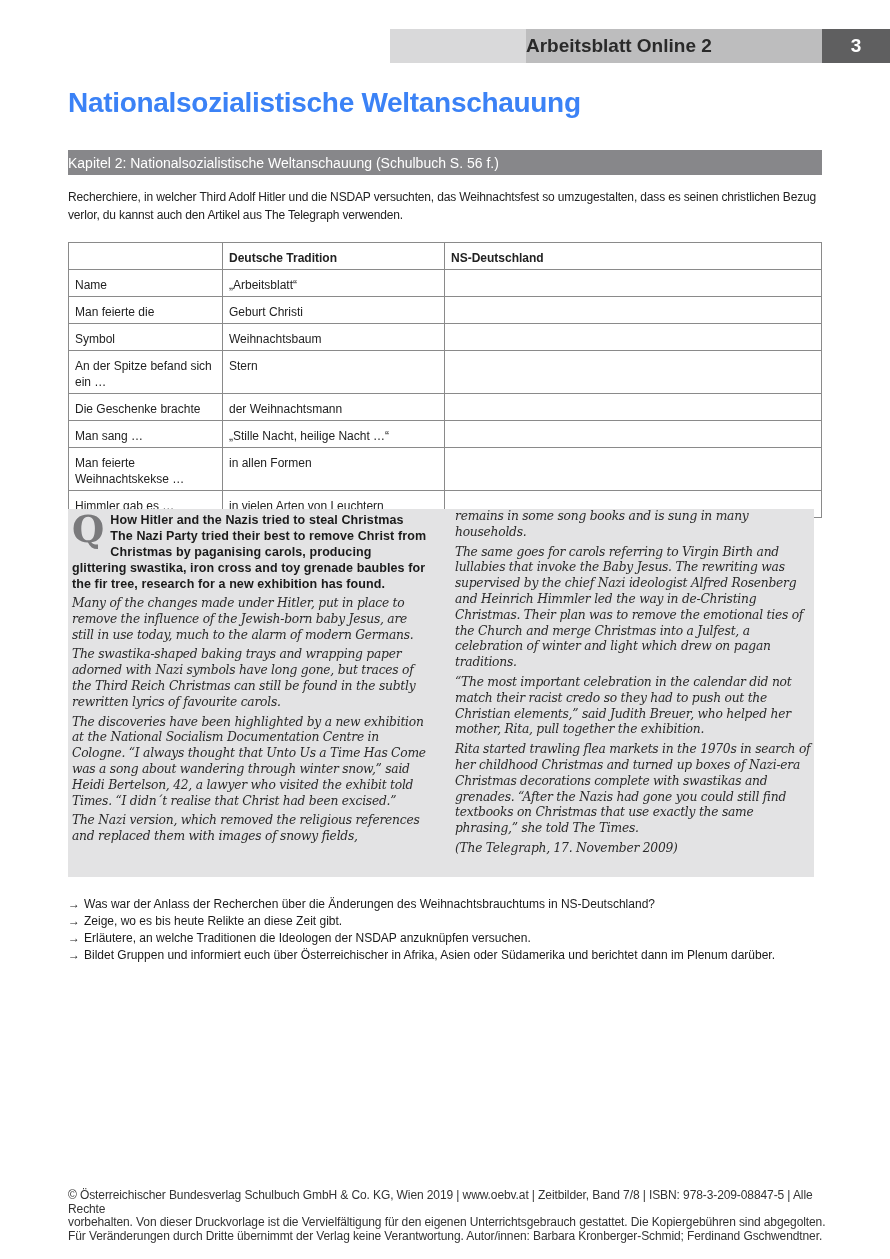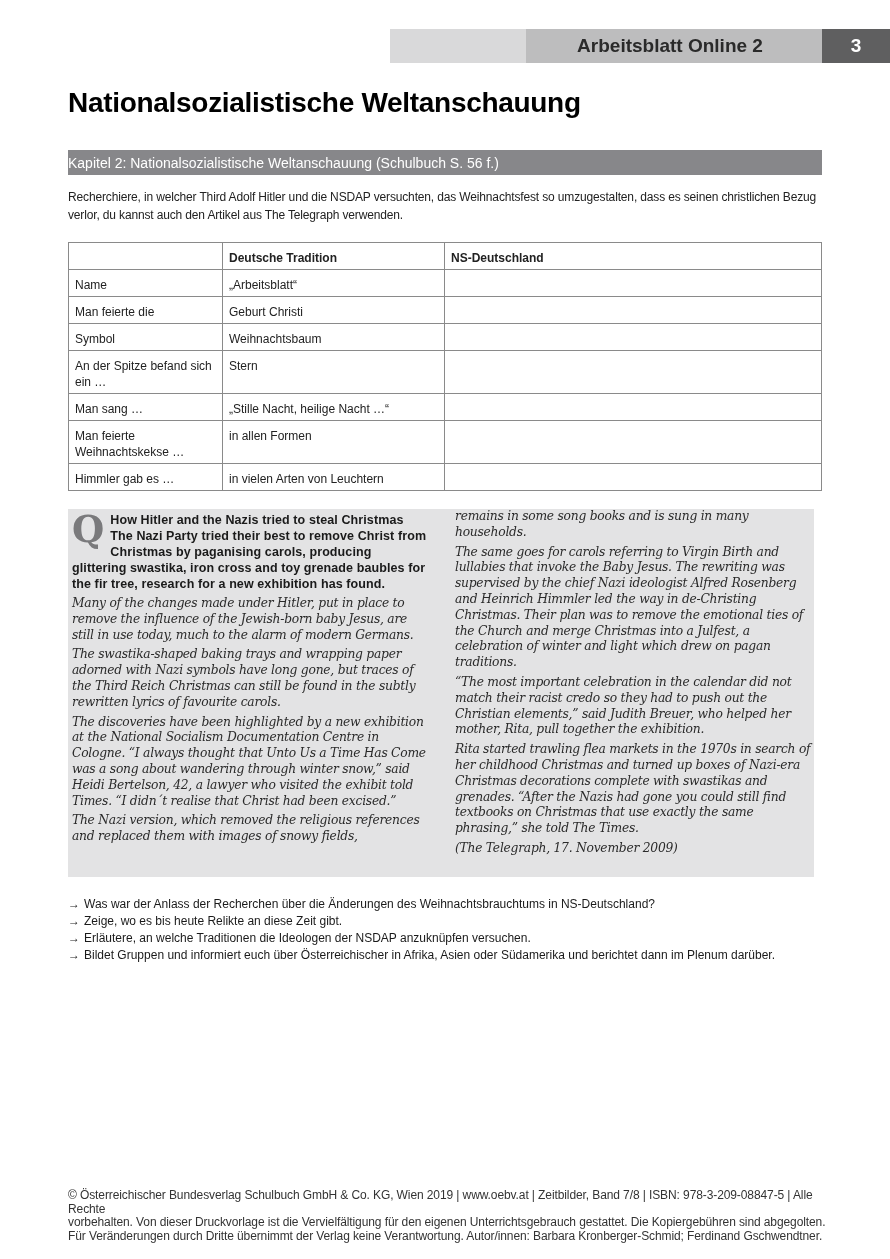--- a/index.html
+++ b/index.html
@@ -1,22 +1,22 @@
 <!DOCTYPE html>
 <html><head>
   <meta charset="utf-8">
   <style>
     html, body { margin: 0; padding: 0; }
     body { width: 890px; height: 1259px; background: #ffffff; position: relative; font-family: "Liberation Sans", sans-serif; color: #222; overflow: hidden; }
     .hdr-light { position: absolute; left: 390px; top: 29px; width: 136px; height: 34px; background: #d9d9da; }
-    .hdr-mid { position: absolute; left: 526px; top: 29px; width: 296px; height: 34px; background: #bdbdbe; display: flex; align-items: center; justify-content: center; padding-right: 8px; box-sizing: border-box; }
+    .hdr-mid { position: absolute; left: 526px; top: 29px; width: 296px; height: 34px; background: #bdbdbe; display: flex; align-items: center; justify-content: flex-start; padding-right: 8px; box-sizing: border-box; }
     .hdr-mid span { font-size: 19px; font-weight: bold; color: #2a2a2a; }
     .hdr-dark { position: absolute; left: 822px; top: 29px; width: 68px; height: 34px; background: #5f5f60; display: flex; align-items: center; justify-content: center; }
     .hdr-dark span { font-size: 19px; font-weight: bold; color: #ffffff; }
-    .title { position: absolute; left: 68px; top: 87px; font-size: 28px; font-weight: bold; color: #000000; letter-spacing: -0.3px; }
+    .title { position: absolute; left: 68px; top: 87px; font-size: 28px; font-weight: bold; color: #3b82f6; letter-spacing: -0.3px; }
     .chapter { position: absolute; left: 68px; top: 150px; width: 754px; height: 25px; background: #87878a; color: #fff; font-size: 14px; display: flex; align-items: center; padding-left: 0; box-sizing: border-box; }
     .intro { position: absolute; left: 68px; top: 188px; width: 756px; font-size: 12px; line-height: 18px; color: #222; letter-spacing: -0.15px; }
     table.grid { position: absolute; left: 68px; top: 242px; width: 754px; border-collapse: collapse; font-size: 12px; color: #222; }
     table.grid td { border: 1px solid #8a8a8a; padding: 7px 6px 3px 6px; vertical-align: top; line-height: 16px; }
     table.grid td.c1 { width: 141px; }
     table.grid td.c2 { width: 209px; }
     table.grid tr.head td { font-weight: bold; height: 16px; }
     table.grid tr.r1 td { height: 16px; }
     table.grid tr.r2 td { height: 32px; }
     .quote-box { position: absolute; left: 68px; top: 509px; width: 746px; height: 368px; background: #e3e3e4; }
@@ -72,20 +72,25 @@
     <td class="c1">Symbol</td>
     <td class="c2">Weihnachtsbaum</td>
     <td></td>
   </tr>
   <tr class="r2">
     <td class="c1">An der Spitze befand sich ein …</td>
     <td class="c2">Stern</td>
     <td></td>
   </tr>
   <tr class="r1">
+    <td class="c1">Die Geschenke brachte</td>
+    <td class="c2">der Weihnachtsmann</td>
+    <td></td>
+  </tr>
+  <tr class="r1">
     <td class="c1">Man sang …</td>
     <td class="c2">„Stille Nacht, heilige Nacht …“</td>
     <td></td>
   </tr>
   <tr class="r2">
     <td class="c1">Man feierte Weihnachtskekse …</td>
     <td class="c2">in allen Formen</td>
     <td></td>
   </tr>
   <tr class="r1">

